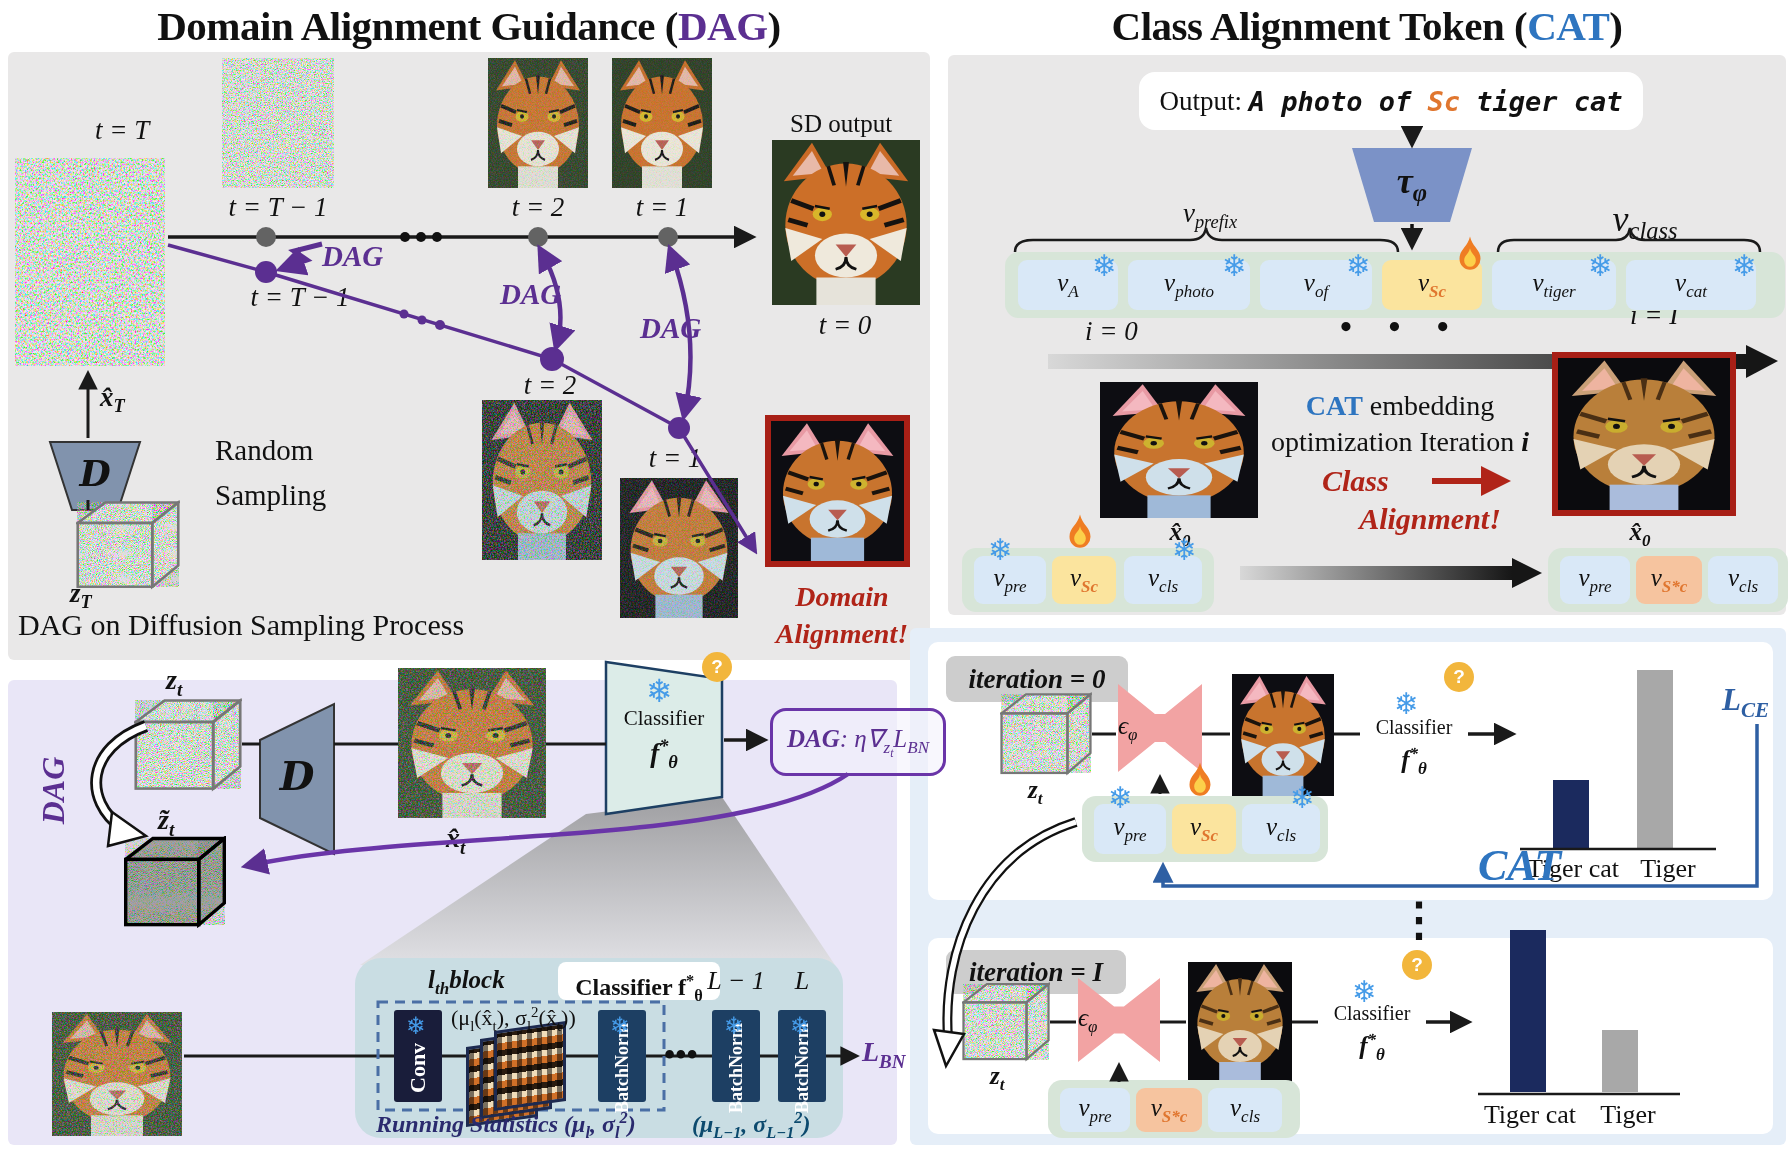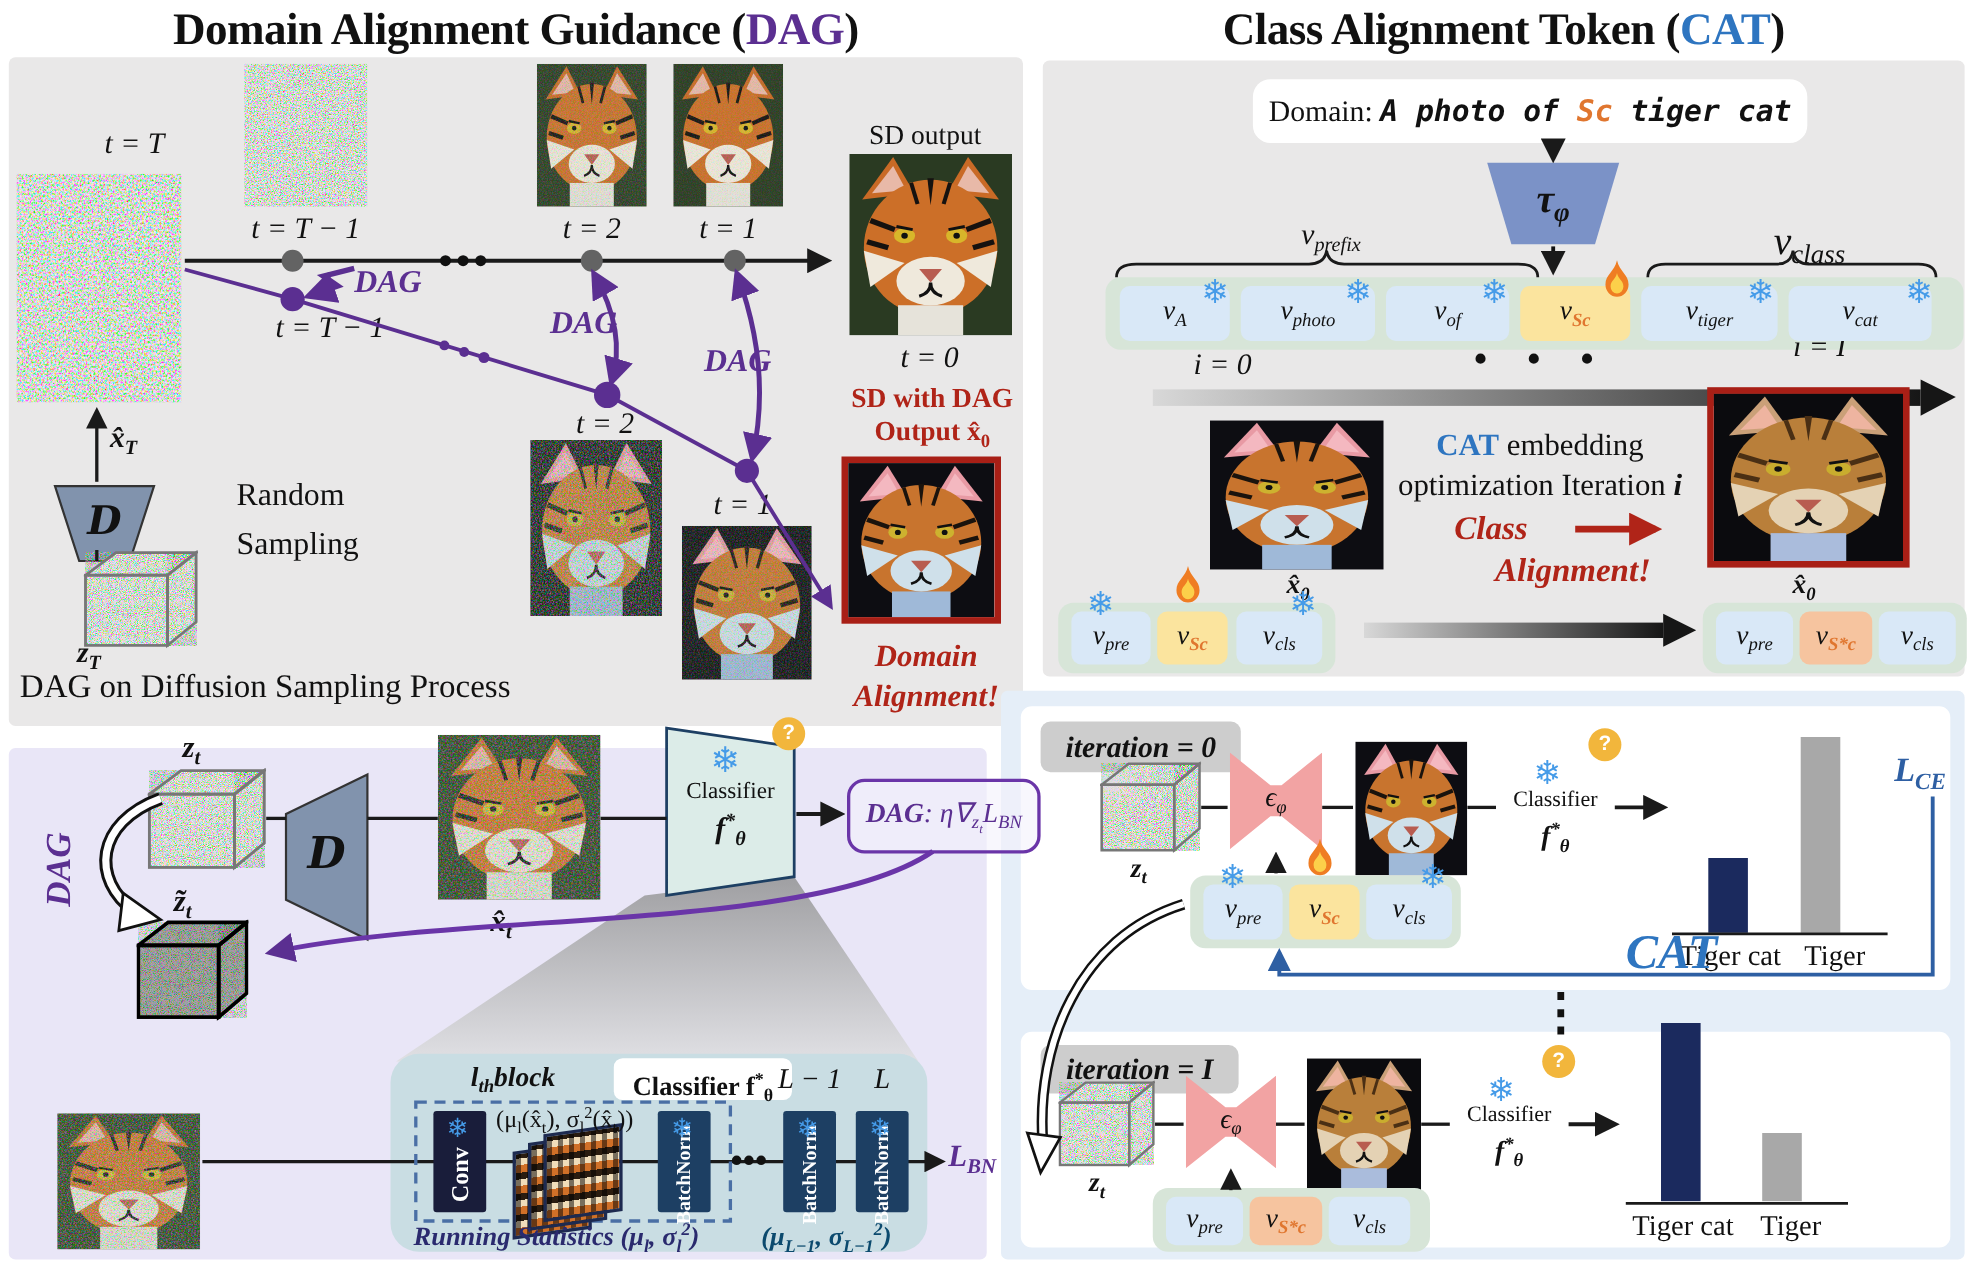--- a/index.html
+++ b/index.html
@@ -34,21 +34,21 @@
           font-family:"Liberation Sans",sans-serif;z-index:4;}
   .chip{position:absolute;background:#cdcdcd;border-radius:9px;display:flex;align-items:center;justify-content:center;
         font-size:27px;font-style:italic;font-weight:bold;}
   .navyblock{position:absolute;background:#1d3f63;border-radius:3px;z-index:2;}
   .vtext{position:absolute;left:0;right:0;bottom:6px;top:30px;display:flex;align-items:center;justify-content:center;
          writing-mode:vertical-rl;transform:rotate(180deg);color:#fff;font-weight:bold;
          font-family:"Liberation Serif",serif;}
   .fmap{position:absolute;width:66px;height:74px;border:3px solid #1d2a50;transform:skewY(-8deg);z-index:2;
     background-image:repeating-linear-gradient(90deg,rgba(0,0,0,.5) 0 5px,rgba(255,255,255,0) 5px 10px),
                      repeating-linear-gradient(0deg,#d07028 0 7px,#f0ddba 7px 13px,#2a1c10 13px 19px);}
-  .eps{position:absolute;background:#f2a3a3;display:flex;align-items:center;justify-content:center;
+  .eps{position:absolute;background:#f2a3a3;display:flex;align-items:center;
        font-size:25px;font-style:italic;
        clip-path:polygon(0 0,44% 34%,56% 34%,100% 0,100% 100%,56% 66%,44% 66%,0 100%);}
   .bar{position:absolute;bottom:0;}
   .flame{position:absolute;z-index:5;}
   svg.overlay{position:absolute;left:0;top:0;pointer-events:none;}
 </style>
 </head>
 <body>
 
 <div id="stage">
@@ -283,24 +283,20 @@
         <ellipse cx="66" cy="54" rx="6.5" ry="5" fill="#d8b62a"></ellipse>
  <circle cx="34" cy="54" r="2" fill="#111"></circle>
         <circle cx="66" cy="54" r="2" fill="#111"></circle>
  <path d="M29,48 l10,2" stroke="#111" stroke-width="2" fill="none"></path>
         <path d="M71,48 l-10,2" stroke="#111" stroke-width="2" fill="none"></path>
  <polygon points="43,76 57,76 50,85" fill="#b85c50"></polygon>
  <path d="M50,85 q0,7 -7,9 M50,85 q0,7 7,9" stroke="#111" stroke-width="2" fill="none"></path>
       </svg>
     </div>
   <div class="p tlabel ctr" style="left:800px;top:310px;width:90px;z-index:2;">t = 0</div>
-  <div class="p red b ctr" style="left:770px;top:348px;width:155px;font-size:25px;line-height:30px;z-index:2;">
-    <span>SD with DAG</span><br>
-    <span>Output x̂<sub>0</sub></span>
-  </div>
   <div class="img redborder" style="left:765px;top:415px;width:133px;height:140px;z-index:2;">
       <svg viewBox="0 0 100 120" preserveAspectRatio="none" width="100%" height="100%">
         <rect width="100" height="120" fill="#0d0d12"></rect>
  <polygon points="8,30 27,2 40,26" fill="#e89aa4"></polygon>
         <polygon points="60,26 73,2 92,30" fill="#e89aa4"></polygon>
  <polygon points="14,26 27,8 35,24" fill="#f4b8c0"></polygon>
         <polygon points="65,24 73,8 86,26" fill="#f4b8c0"></polygon>
  <ellipse cx="50" cy="62" rx="41" ry="45" fill="#c8742e"></ellipse>
  <polygon points="9,64 34,72 13,88" fill="#cfe0ea"></polygon>
         <polygon points="91,64 66,72 87,88" fill="#cfe0ea"></polygon>
@@ -344,21 +340,21 @@
       </svg>
     </div>
   <div class="p b it" style="left:70px;top:578px;font-size:27px;z-index:2;">z<sub>T</sub></div>
   <div class="p" style="left:215px;top:428px;font-size:29px;line-height:45px;z-index:2;">
     <span>Random</span><br>
     <span>Sampling</span>
   </div>
   <div class="p" style="left:18px;top:608px;font-size:30px;z-index:2;">DAG on Diffusion Sampling Process</div>
 
   <div class="p" style="left:1139px;top:72px;width:504px;height:58px;background:#fff;border-radius:16px;display:flex;align-items:center;justify-content:center;font-size:27px;z-index:2;">
-    <span>Domain:</span>&nbsp;
+    <span>Output:</span>&nbsp;
     <span class="hand"><span>A photo of </span><span class="orange">Sc</span><span> tiger cat</span></span>
   </div>
   <div class="p b it ctr" style="left:1352px;top:160px;width:120px;font-size:36px;z-index:2;">τ<sub>φ</sub></div>
   <div class="p it ctr" style="left:1135px;top:198px;width:150px;font-size:27px;z-index:2;">v<sub>prefix</sub></div>
   <div class="p it ctr" style="left:1570px;top:198px;width:150px;font-size:36px;z-index:2;">v<sub>class</sub></div>
   <div class="tokwrap" style="left:1005px;top:252px;width:780px;height:66px;z-index:2;"></div>
   <div class="tok" style="left:1018px;top:260px;width:100px;height:50px;z-index:3;">
       <span>v<sub>A</sub></span>
     </div>
   <div class="tok" style="left:1128px;top:260px;width:122px;height:50px;z-index:3;">

